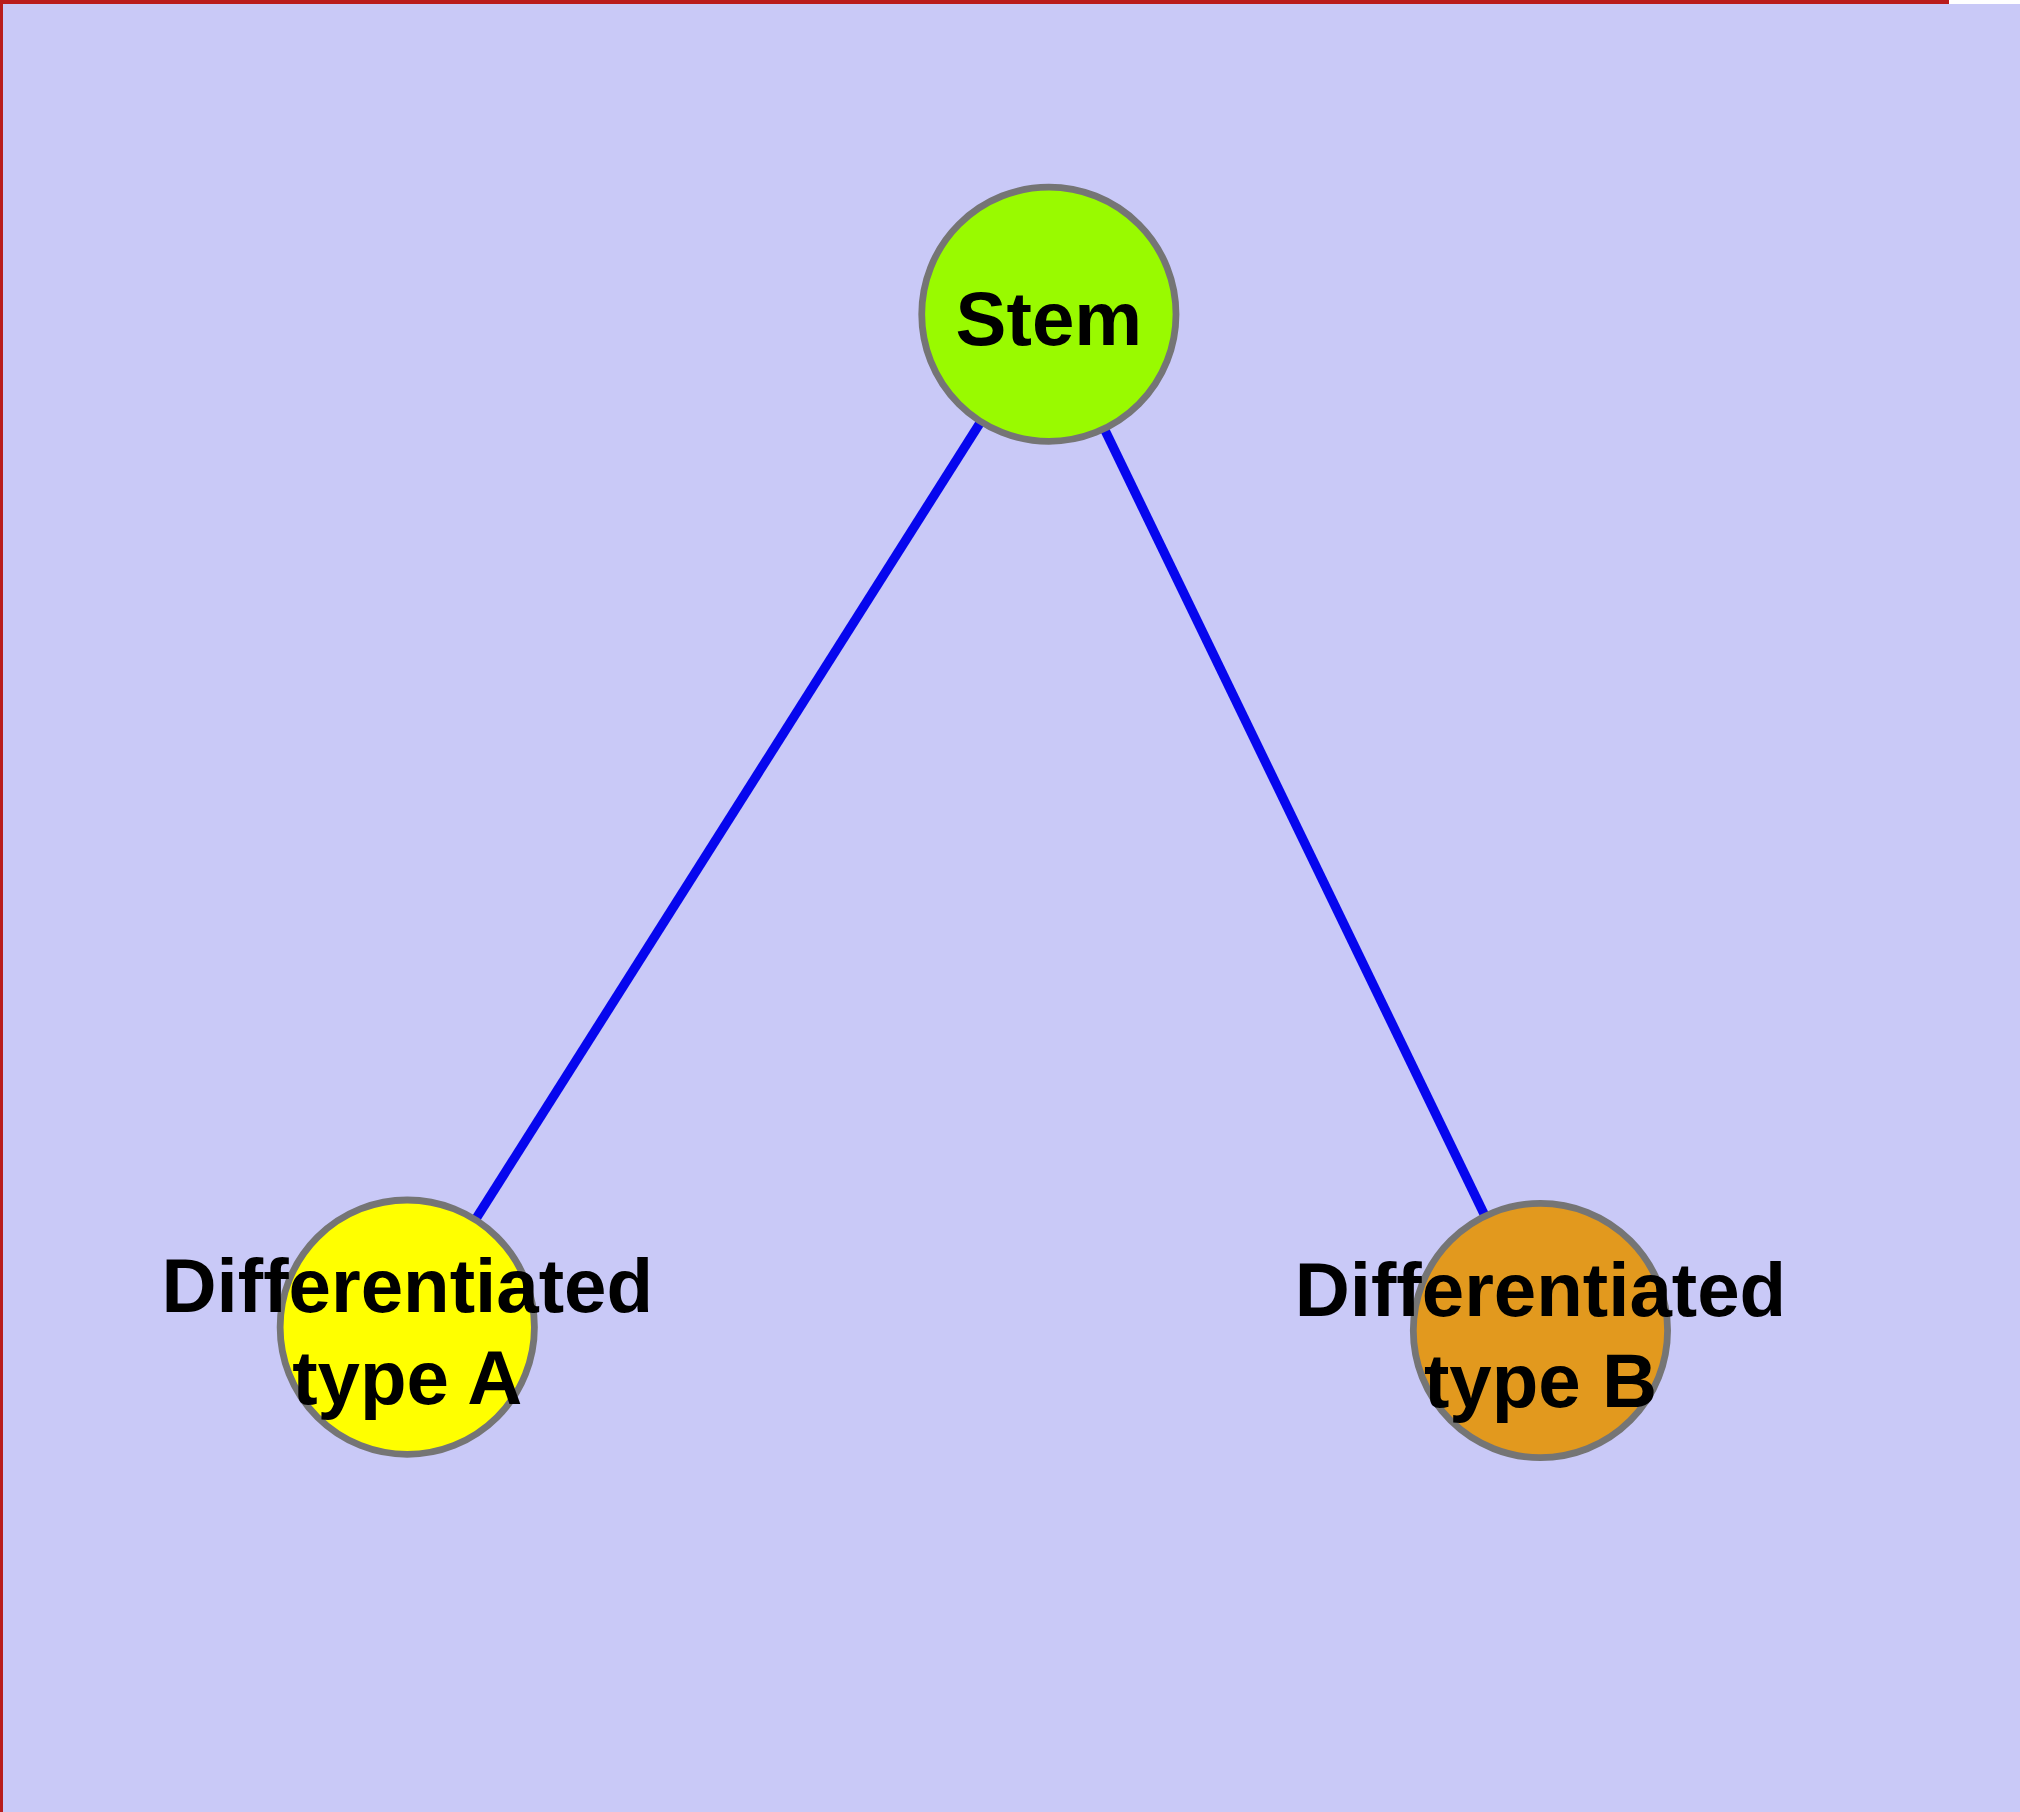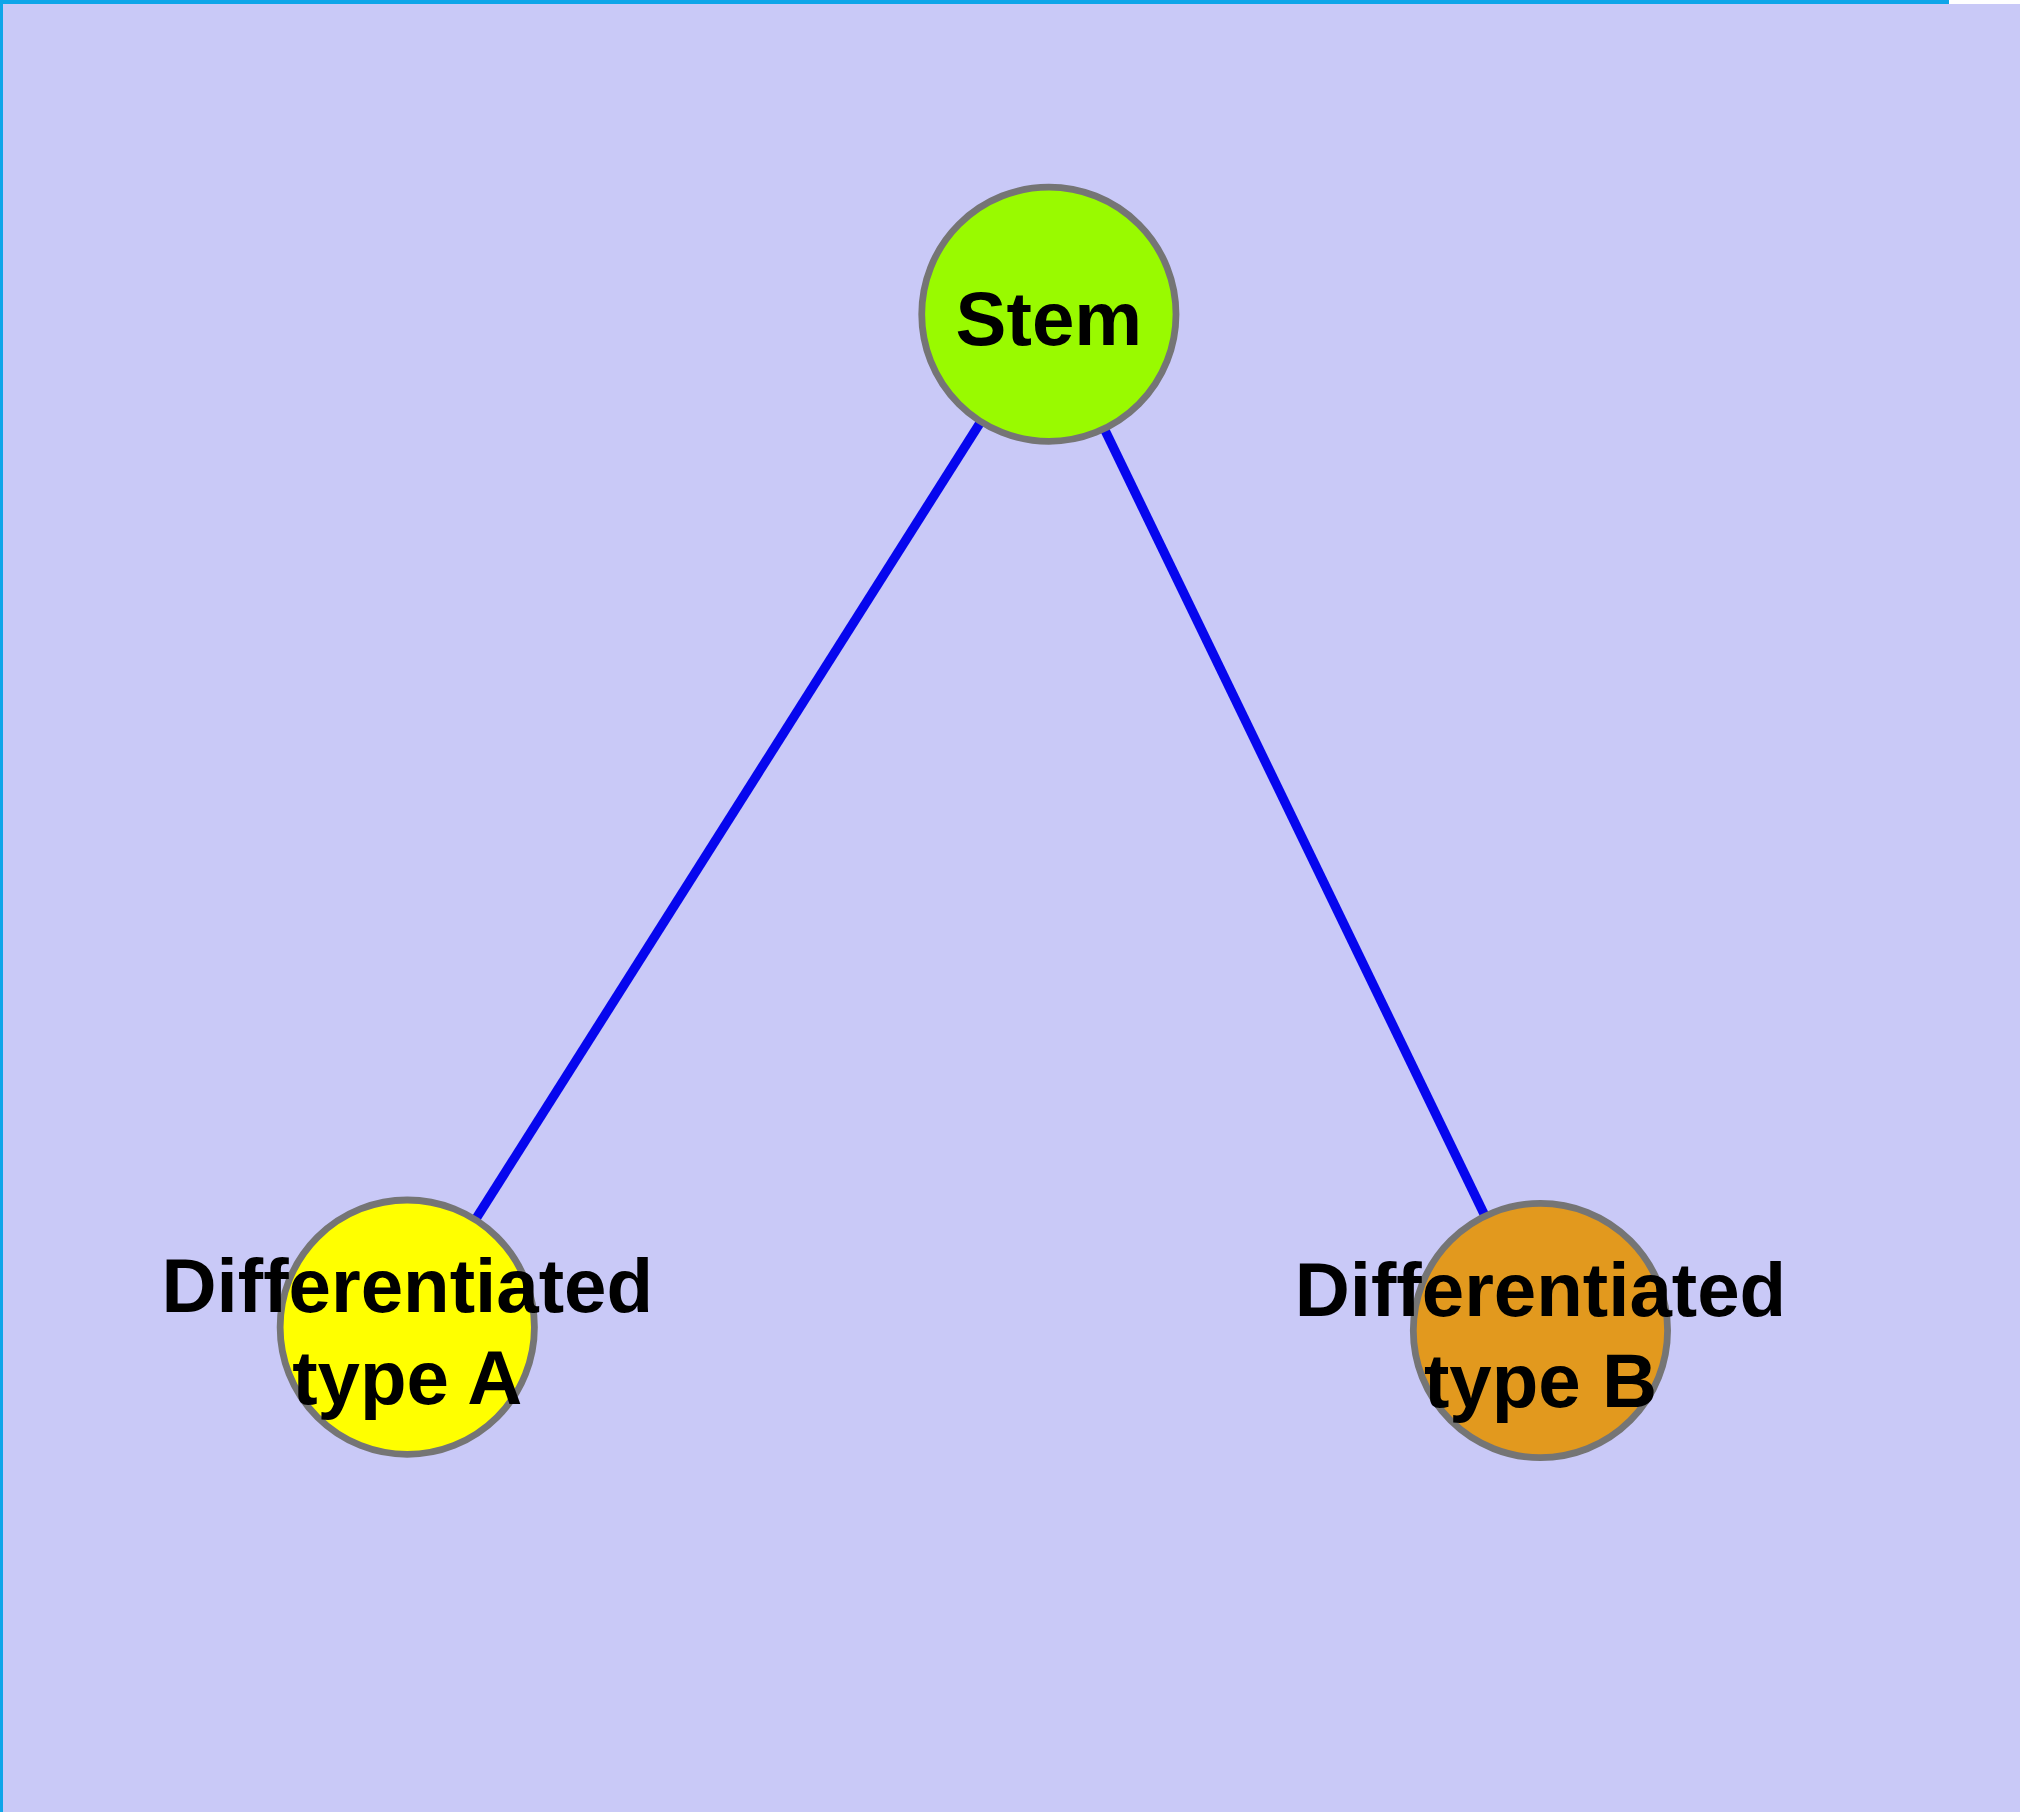--- a/index.html
+++ b/index.html
@@ -8,21 +8,21 @@
     width: 2021px;
     height: 1812px;
     background: #ffffff;
     font-family: "Liberation Sans", sans-serif;
     overflow: hidden;
   }
   .page {
     position: relative;
     width: 1949px;
     height: 1812px;
-    background: #0ea5e9;
+    background: #b91c1c;
   }
   .canvas {
     position: absolute;
     left: 2.5px;
     top: 4.2px;
     width: 2018px;
     height: 1808px;
   }
   .canvas svg {
     display: block;

